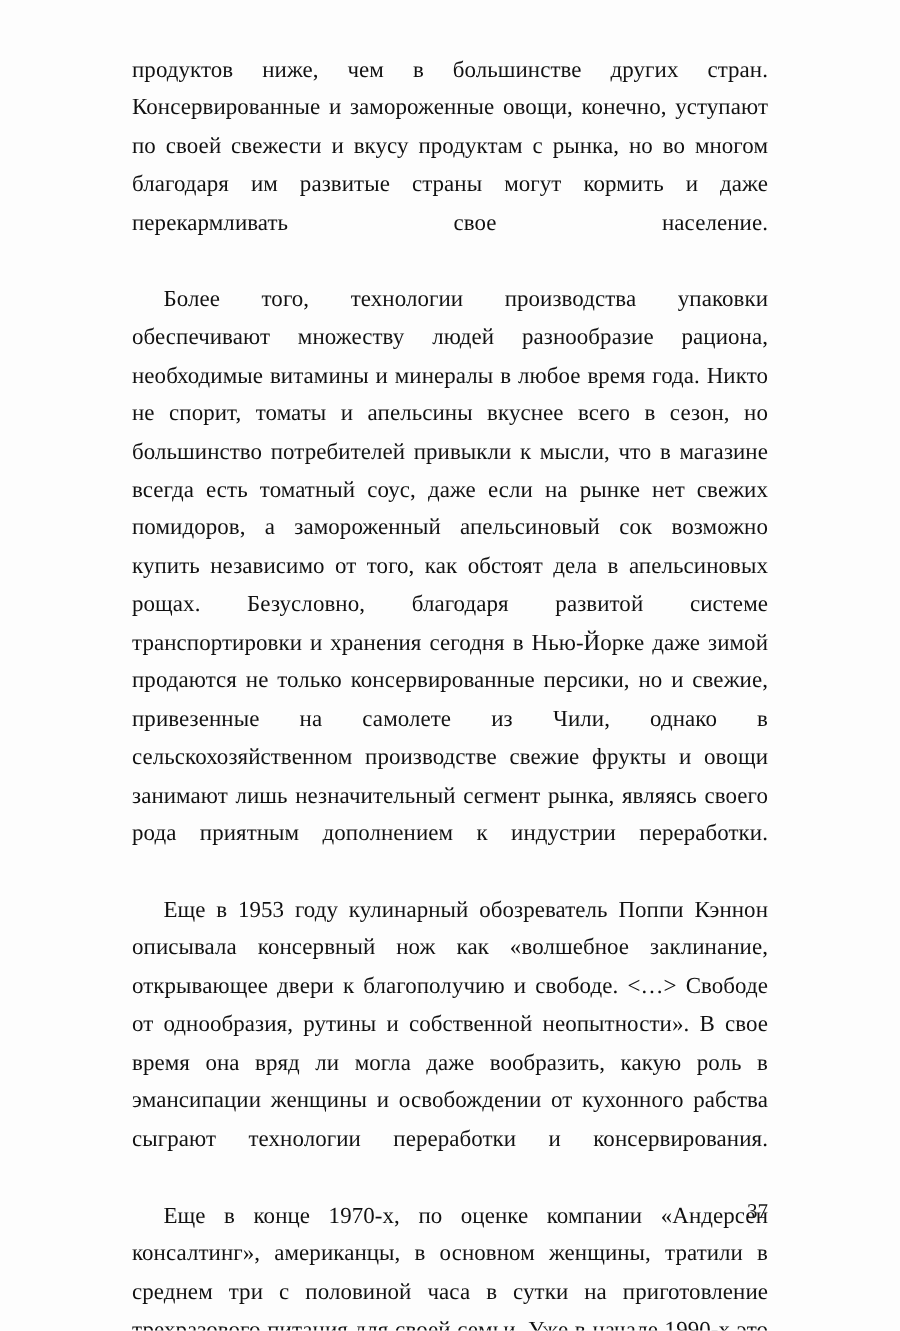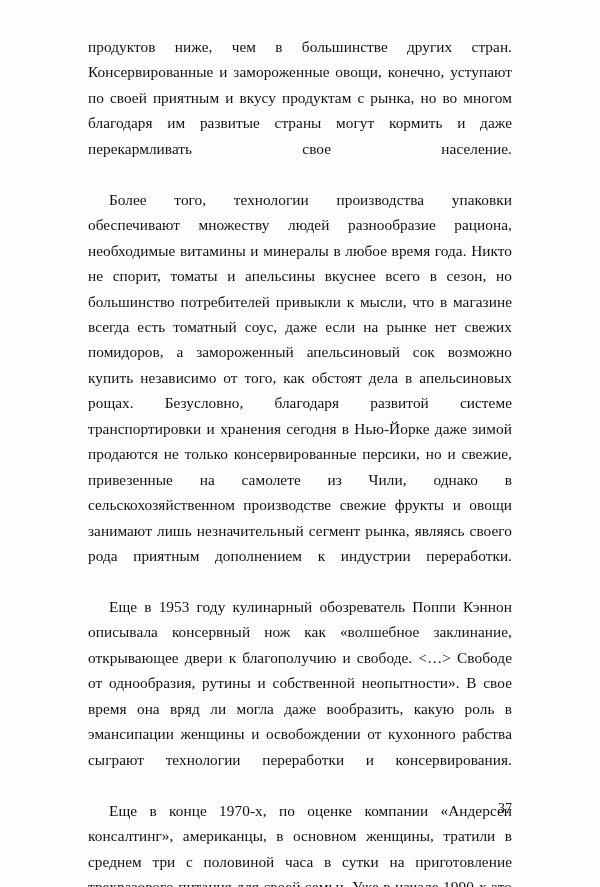--- a/index.html
+++ b/index.html
@@ -66,21 +66,21 @@
     color: #131313;
     font-family: "Liberation Serif", "DejaVu Serif", serif;
   }
 </style>
 </head>
 <body>
 
 <div class="page" style="background: rgb(253, 253, 253); color: rgb(17, 17, 17);">
 
   <div class="text-block">
-    <p class="para first">продуктов ниже, чем в большинстве других стран. Консервированные и замороженные овощи, конечно, уступают по своей приятным и вкусу продуктам с рынка, но во многом благодаря им развитые страны могут кормить и даже перекармливать свое население.</p>
+    <p class="para first">продуктов ниже, чем в большинстве других стран. Консервированные и замороженные овощи, конечно, уступают по своей свежести и вкусу продуктам с рынка, но во многом благодаря им развитые страны могут кормить и даже перекармливать свое население.</p>
     <p class="para">Более того, технологии производства упаковки обеспечивают множеству людей разнообразие рациона, необходимые витамины и минералы в любое время года. Никто не спорит, томаты и апельсины вкуснее всего в сезон, но большинство потребителей привыкли к мысли, что в магазине всегда есть томатный соус, даже если на рынке нет свежих помидоров, а замороженный апельсиновый сок возможно купить независимо от того, как обстоят дела в апельсиновых рощах. Безусловно, благодаря развитой системе транспортировки и хранения сегодня в Нью-Йорке даже зимой продаются не только консервированные персики, но и свежие, привезенные на самолете из Чили, однако в сельскохозяйственном производстве свежие фрукты и овощи занимают лишь незначительный сегмент рынка, являясь своего рода приятным дополнением к индустрии переработки.</p>
     <p class="para">Еще в 1953 году кулинарный обозреватель Поппи Кэннон описывала консервный нож как «волшебное заклинание, открывающее двери к благополучию и свободе. &lt;…&gt; Свободе от однообразия, рутины и собственной неопытности». В свое время она вряд ли могла даже вообразить, какую роль в эмансипации женщины и освобождении от кухонного рабства сыграют технологии переработки и консервирования.</p>
     <p class="para">Еще в конце 1970-х, по оценке компании «Андерсен консалтинг», американцы, в основном женщины, тратили в среднем три с половиной часа в сутки на приготовление трехразового питания для своей семьи. Уже в начале 1990-х это время сократилось до тридцати минут в день. Хотя фасованные продукты сыграли в этом освободительном процессе</p>
   </div>
 
   <div class="folio">37</div>
 
 </div>
 
 </body></html>

